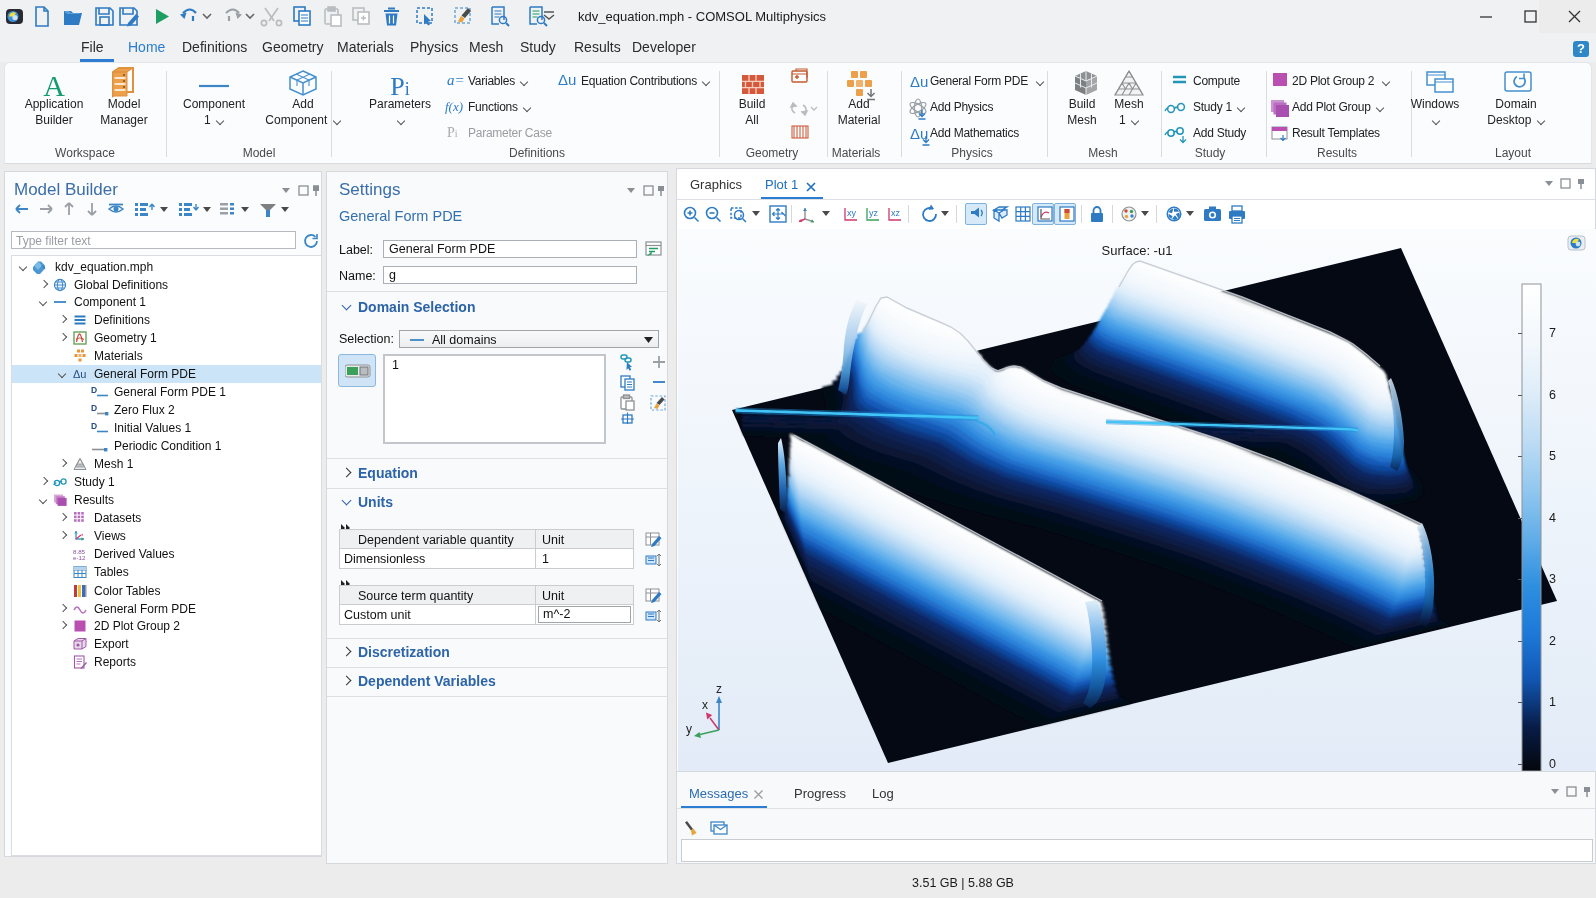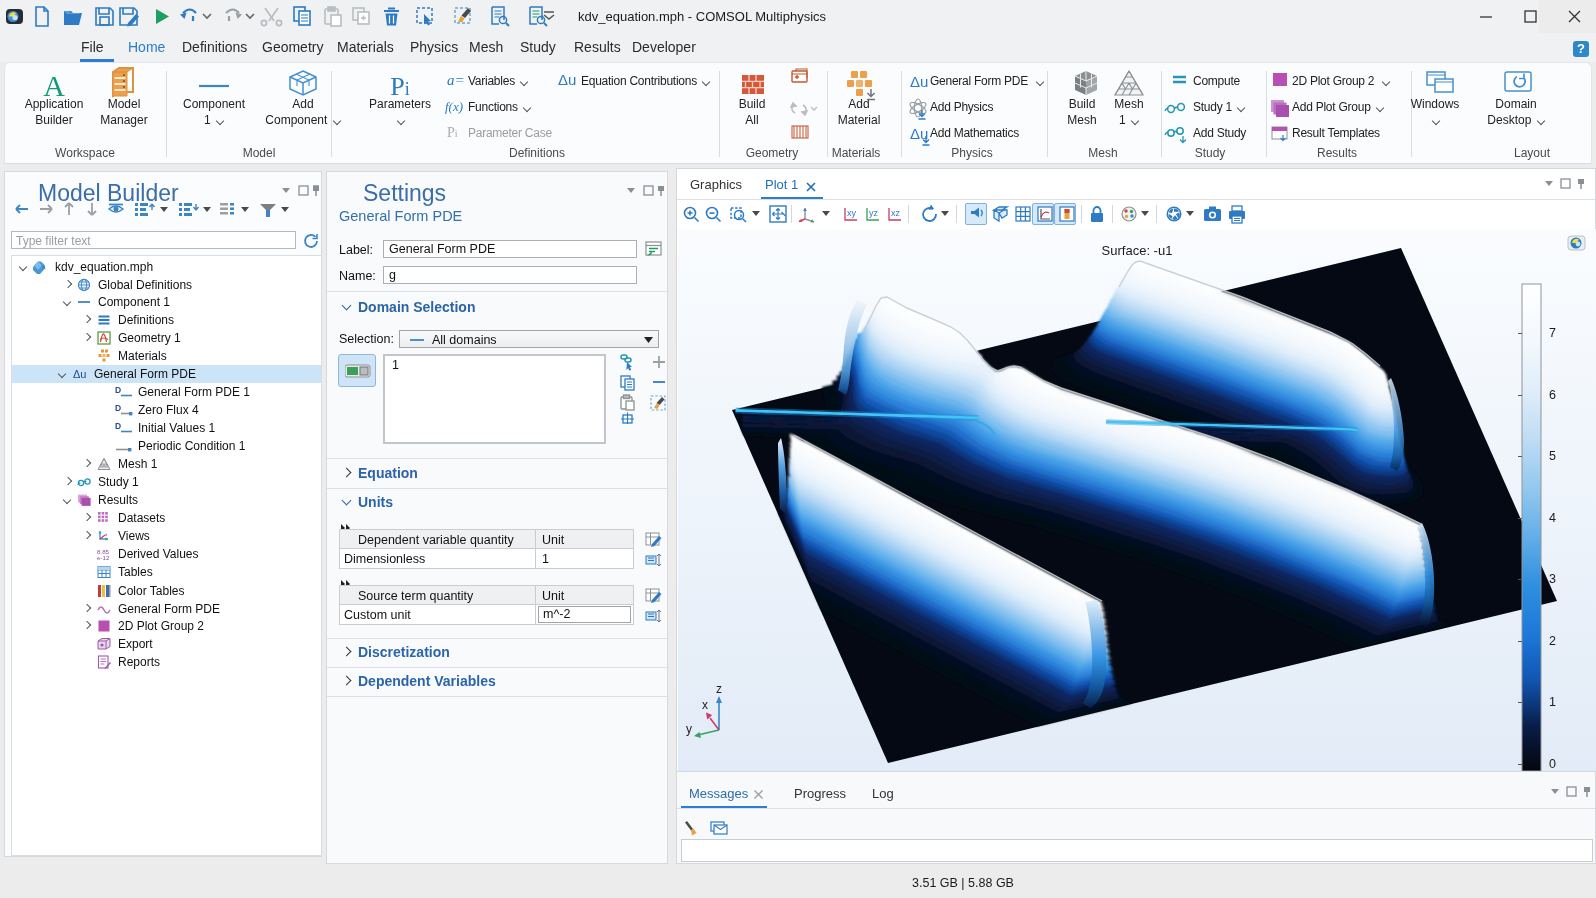--- a/index.html
+++ b/index.html
@@ -28,24 +28,24 @@
 .chev { display:inline-block; width:7px; height:7px; position:relative; top:-1px; margin-left:3px; }
 .chev:before { content:""; position:absolute; left:0; top:2px; width:5px; height:5px; border-right:1.5px solid #555; border-bottom:1.5px solid #555; transform:rotate(45deg); }
 
 
 .panel { position:absolute; background:#fff; border:1px solid #d5d8dc; }
 #mb-panel { left:4px; top:171px; width:318px; height:686px; background:#fbfcfe; }
 #set-panel { left:326px; top:171px; width:342px; height:693px; background:#f8fafc; }
 #gfx-panel { position:absolute; left:676px; top:168px; width:920px; height:778px; background:#fff; border:1px solid #d5d8dc; }
 #msg-panel { position:absolute; left:676px; top:771px; width:920px; height:93px; background:#f7f9fb; border:1px solid #d5d8dc; }
 
-.panel-title { font-size:23px; color:#3b6ea8;margin-left:24px; }
-
-
-#tree { position:absolute; left:6px; top:83px; width:311px; height:601px; background:#fff; border:1px solid #d9dce0; overflow:hidden;padding-left:24px; }
+.panel-title { font-size:17px; color:#3b6ea8; }
+
+
+#tree { position:absolute; left:6px; top:83px; width:311px; height:601px; background:#fff; border:1px solid #d9dce0; overflow:hidden; }
 .trow { position:absolute; height:18px; font-size:12px; color:#111; white-space:nowrap; }
 .trow .lbl { position:absolute; top:2px; }
 .tcaret { position:absolute; top:5px; width:8px; height:8px; }
 .tcaret.r:before { content:""; position:absolute; left:1px; top:0px; width:5px; height:5px; border-right:1.4px solid #555; border-bottom:1.4px solid #555; transform:rotate(-45deg); }
 .tcaret.d:before { content:""; position:absolute; left:0px; top:1px; width:5px; height:5px; border-right:1.4px solid #555; border-bottom:1.4px solid #555; transform:rotate(45deg); }
 .ticon { position:absolute; top:2px; width:14px; height:14px; }
 
 
 .inp { position:absolute; background:#fff; border:1px solid #abb0b6; font-size:12.5px; color:#111; padding:1px 5px; }
 .sec-h { position:absolute; font-size:14px; font-weight:bold; color:#2d64a8; }
@@ -213,21 +213,21 @@
 
   <div class="rgroup-label" style="left:30px;width:100px;">Workspace</div>
   <div class="rgroup-label" style="left:204px;width:100px;">Model</div>
   <div class="rgroup-label" style="left:482px;width:100px;">Definitions</div>
   <div class="rgroup-label" style="left:717px;width:100px;">Geometry</div>
   <div class="rgroup-label" style="left:801px;width:100px;">Materials</div>
   <div class="rgroup-label" style="left:917px;width:100px;">Physics</div>
   <div class="rgroup-label" style="left:1048px;width:100px;">Mesh</div>
   <div class="rgroup-label" style="left:1155px;width:100px;">Study</div>
   <div class="rgroup-label" style="left:1282px;width:100px;">Results</div>
-  <div class="rgroup-label" style="left:1477px;width:100px;">Layout</div>
+  <div class="rgroup-label" style="left:1426px;width:100px;text-align:right;">Layout</div>
 
   <div class="rbig" style="left:9px;top:34px;width:80px;">
         <div class="t">Application</div>
         <div class="t">Builder</div>
       </div>
   <div class="rbig" style="left:79px;top:34px;width:80px;">
         <div class="t">Model</div>
         <div class="t">Manager</div>
       </div>
   <div class="rbig" style="left:169px;top:34px;width:80px;">
@@ -535,21 +535,21 @@
             <path d="M6 10.5 h11" stroke="#3c86c6" stroke-width="1.6"></path>
           </svg>
       <div class="lbl" style="left:102px;text-align:right;">General Form PDE 1</div>
         </div>
     <div class="trow" style="top:145px;">
       <svg class="ticon" style="left:79px;width:18px;" viewBox="0 0 18 14">
             <text x="0" y="8" font-size="8.5" font-weight="bold" fill="#274f86">D</text>
             <path d="M6 10.5 h8" stroke="#8d9194" stroke-width="1.6"></path>
             <rect x="14" y="9" width="3.4" height="3.4" fill="#3c86c6"></rect>
           </svg>
-      <div class="lbl" style="left:102px;">Zero Flux 4</div>
+      <div class="lbl" style="left:102px;">Zero Flux 2</div>
         </div>
     <div class="trow" style="top:163px;">
       <svg class="ticon" style="left:79px;width:18px;" viewBox="0 0 18 14">
             <text x="0" y="8" font-size="8.5" font-weight="bold" fill="#274f86">D</text>
             <path d="M6 10.5 h11" stroke="#3c86c6" stroke-width="1.6"></path>
           </svg>
       <div class="lbl" style="left:102px;">Initial Values 1</div>
         </div>
     <div class="trow" style="top:181px;">
       <svg class="ticon" style="left:79px;width:18px;" viewBox="0 0 18 14">

